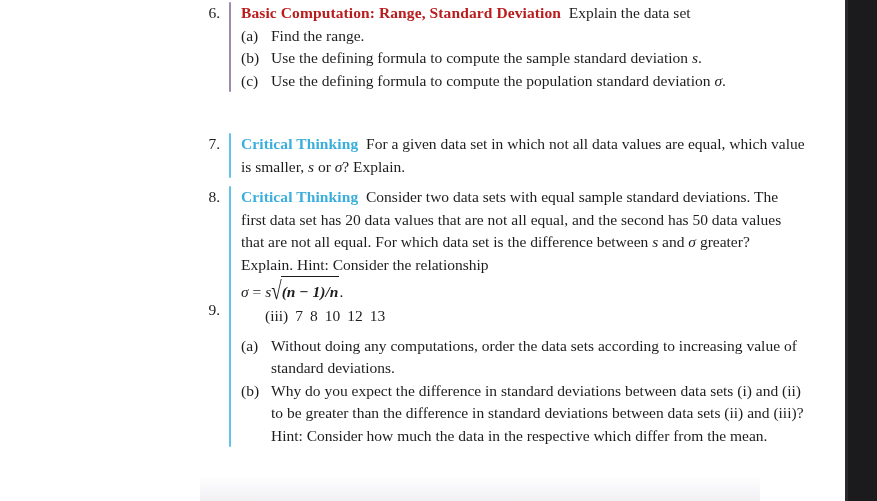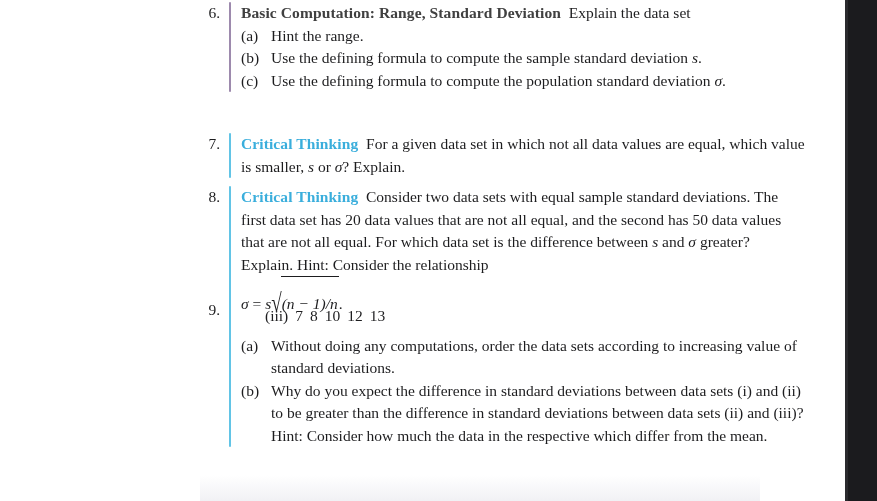--- a/index.html
+++ b/index.html
@@ -156,22 +156,23 @@
   .sqrt > .radical {
     display: inline-block;
     font-size: 19px;
     line-height: 1;
     transform: scaleY(1.35) translateY(-0.5px);
     transform-origin: center;
   }
   .sqrt > .radicand {
     display: inline-block;
     border-top: 1.2px solid #1d1d1f;
-    padding: 16px 1px 0 1px;
+    padding: 4px 1px 0 1px;
     margin-left: -1px;
+    font-weight: bold;
   }
   .xbar {
     display: inline-block;
     position: relative;
     font-style: italic;
     padding-top: 0;
   }
   .xbar::before {
     content: "";
     position: absolute;
@@ -187,25 +188,25 @@
 
 <div id="page">
 
   <div class="content">
 
     <div class="exercise" style="left:196px; top:2px; width:600px;">
       <div class="ex-num">6.</div>
       <div class="ex-rule rule-purple" style="background: rgb(157, 138, 173);"></div>
       <div class="ex-body">
         <p class="para">
-          <span class="lead lead-purple" style="color: #404040;">Basic Computation: Range, Standard Deviation</span><span>&nbsp; </span><span>Explain the data set</span>
+          <span class="lead lead-purple" style="color: #b91c1c;">Basic Computation: Range, Standard Deviation</span><span>&nbsp; </span><span>Explain the data set</span>
         </p>
         <ul class="sublist">
           <li>
-            <span class="mk">(a)</span><span>Hint the range.</span>
+            <span class="mk">(a)</span><span>Find the range.</span>
           </li>
           <li>
             <span class="mk">(b)</span><span>Use the defining formula to compute the sample standard deviation </span><span class="it">s</span><span>.</span>
           </li>
           <li>
             <span class="mk">(c)</span><span>Use the defining formula to compute the population standard deviation </span><span class="it">σ</span><span>.</span>
           </li>
         </ul>
       </div>
     </div>

